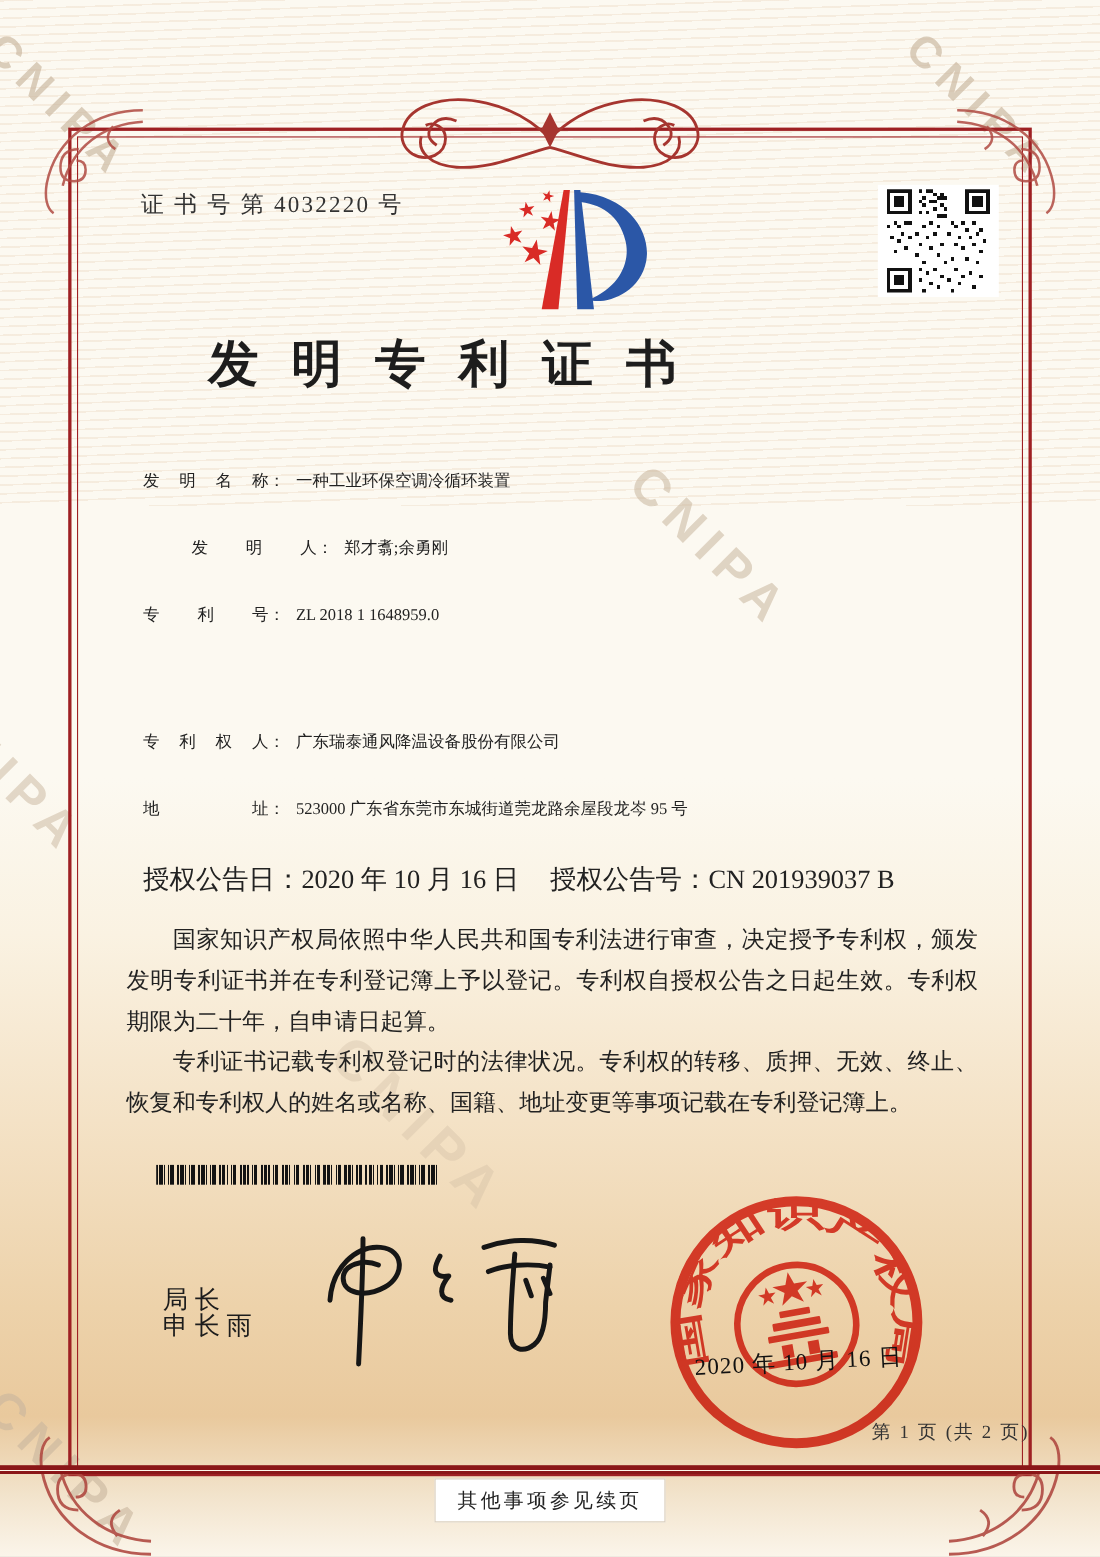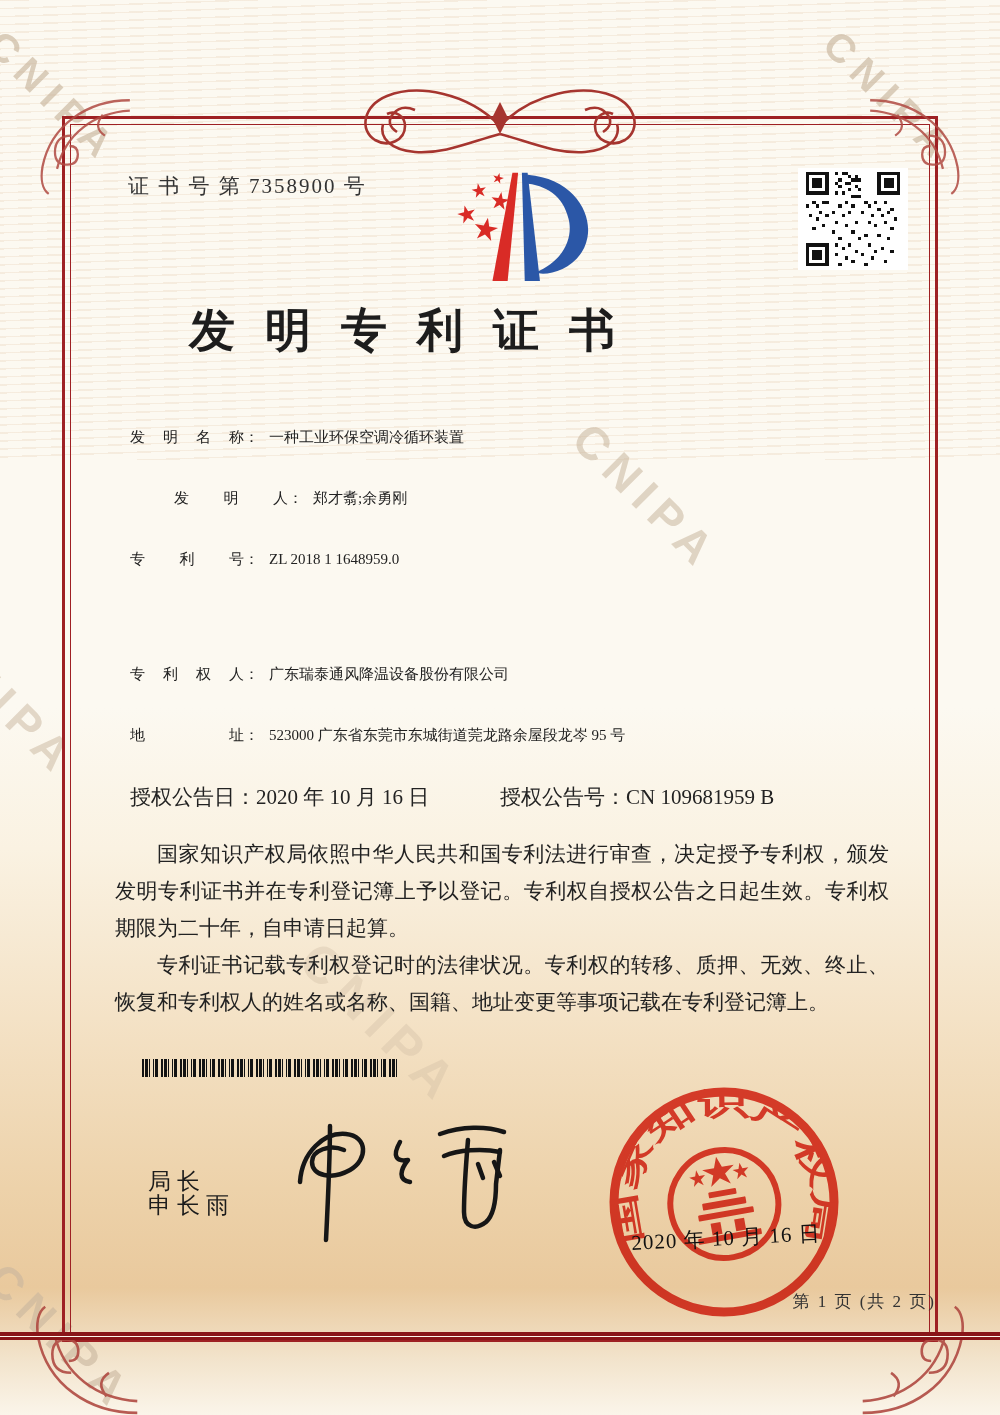--- a/index.html
+++ b/index.html
@@ -41,21 +41,21 @@
   #title{
     left:0;top:300px;width:804px;text-align:center;
     font-size:46px;font-weight:bold;letter-spacing:30px;text-indent:30px;color:#1d1d1d;
   }
   #qr-box{left:798px;top:168px;width:110px;height:102px;background:#fff;
     display:flex;align-items:center;justify-content:center;}
   
   .row{left:130px;width:760px;font-size:15px;white-space:nowrap;}
   .row .lab{display:inline-block;width:114px;text-align:justify;text-align-last:justify;vertical-align:bottom;}
   .row .col{display:inline-block;margin-right:10px;}
-  .grant-pair{left:130px;width:770px;font-size:21px;white-space:nowrap;}
+  .grant-pair{left:130px;width:770px;font-size:24px;white-space:nowrap;}
   .grant-pair .right-col{position:absolute;left:370px;top:0;}
   
   #body-text{left:115px;top:836px;width:774px;font-size:21px;line-height:37px;text-align:justify;}
   #body-text p{margin:0;text-indent:2em;}
   
   #barcode{
     left:142px;top:1059px;width:256px;height:18px;
     background:repeating-linear-gradient(90deg,
       #131313 0 2px, rgba(0,0,0,0) 2px 3px,
       #131313 3px 6px, rgba(0,0,0,0) 6px 7px,
@@ -132,21 +132,21 @@
   </svg>
   <svg class="abs" style="left:858px;top:1302px;transform:scale(-1,-1);" width="118" height="118" viewBox="0 0 100 100">
     <g stroke="#b04a42" stroke-width="2.2" fill="none" opacity=".9">
       <path d="M96,6 C55,6 20,30 12,70 C10,82 12,92 18,96"></path>
       <path d="M96,16 C62,18 34,38 26,72"></path>
       <path d="M40,40 q-16,0 -16,16 q0,12 12,12 q10,0 10,-10 q0,-8 -8,-8"></path>
       <path d="M70,20 q-10,12 2,20"></path>
     </g>
   </svg>
 
-  <div id="cert-no" class="abs">证 书 号 第 7358900 号</div>
+  <div id="cert-no" class="abs">证 书 号 第 4032220 号</div>
 
   <svg class="abs" style="left:406px;top:158px;" width="190" height="136" viewBox="0 0 200 140">
     <defs>
       <path id="star" d="M0,-1 L0.225,-0.309 L0.951,-0.309 L0.363,0.118 L0.588,0.809 L0,0.382 L-0.588,0.809 L-0.363,0.118 L-0.951,-0.309 L-0.225,-0.309 Z"></path>
     </defs>
 
     <path d="M128,16 C176,20 196,56 191,82 C185,114 150,124 136,119 C168,106 176,80 171,62 C165,38 148,27 124,25 Z" fill="#2b57a7"></path>
 
     <path d="M122,14 L128,14 L141,128 L125,128 Z" fill="#2b57a7"></path>
 
@@ -193,21 +193,21 @@
   </div>
   <div class="abs row" style="top:665px;">
     <span class="lab">专利权人</span><span class="col">：</span><span>广东瑞泰通风降温设备股份有限公司</span>
   </div>
   <div class="abs row" style="top:726px;">
     <span class="lab">地址</span><span class="col">：</span><span>523000 广东省东莞市东城街道莞龙路余屋段龙岑 95 号</span>
   </div>
 
   <div class="abs grant-pair" style="top:783px;">
     <span><span class="lab" style="width:114px;">授权公告日</span><span class="col">：</span><span>2020 年 10 月 16 日</span></span>
-    <span class="right-col"><span>授权公告号</span><span class="col">：</span><span>CN 109681959 B</span></span>
+    <span class="right-col"><span>授权公告号</span><span class="col">：</span><span>CN 201939037 B</span></span>
   </div>
 
   <div id="body-text" class="abs">
     <p>国家知识产权局依照中华人民共和国专利法进行审查，决定授予专利权，颁发发明专利证书并在专利登记簿上予以登记。专利权自授权公告之日起生效。专利权期限为二十年，自申请日起算。</p>
     <p>专利证书记载专利权登记时的法律状况。专利权的转移、质押、无效、终止、恢复和专利权人的姓名或名称、国籍、地址变更等事项记载在专利登记簿上。</p>
   </div>
 
   <div id="barcode" class="abs"></div>
 
   <div class="abs director" style="top:1146px;margin-top:20px;">局长</div>
@@ -244,14 +244,15 @@
       <rect x="92" y="129" width="56" height="6" rx="1"></rect>
       <rect x="103" y="139" width="10" height="12"></rect>
       <rect x="127" y="139" width="10" height="12"></rect>
       <rect x="88" y="152" width="64" height="6" rx="1"></rect>
     </g>
   </svg>
   <div id="seal-date" class="abs">2020 年 10 月 16 日</div>
 
   <div id="page-num" class="abs">第 1 页 (共 2 页)</div>
   <div id="bottom-rule" class="abs"></div>
+  <div id="footer-box" class="abs">其他事项参见续页</div>
 
 </div>
 
 </body></html>

